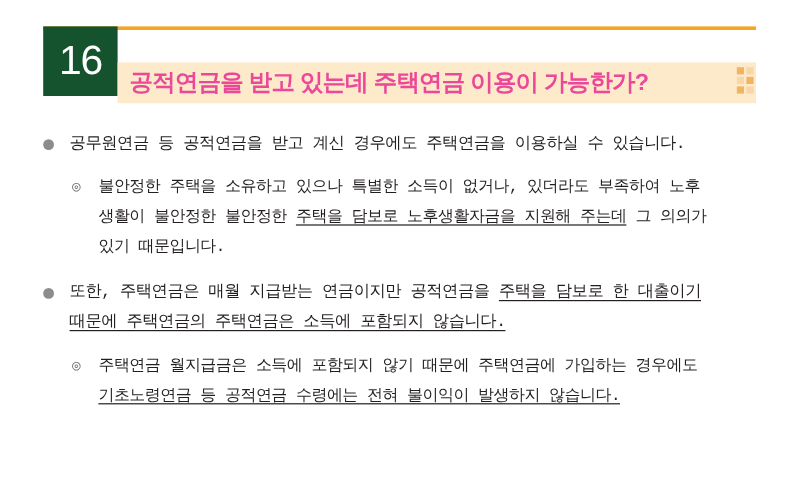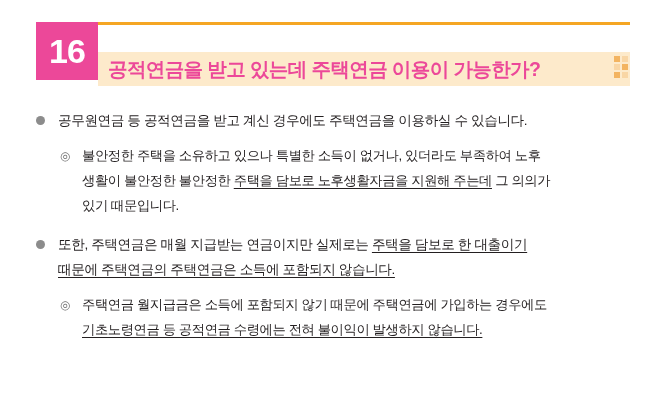--- a/index.html
+++ b/index.html
@@ -36,24 +36,24 @@
     height: 3px;
     background: #f5a623;
   }
 
   .number-badge {
     position: absolute;
     left: 36px;
     top: 22px;
     width: 62px;
     height: 58px;
-    background: #ec4899;
+    background: #14532d;
     color: #ffffff;
     font-size: 34px;
-    font-weight: bold;
+    font-weight: normal;
     line-height: 58px;
     text-align: center;
     letter-spacing: -1px;
   }
 
   .title-band {
     position: absolute;
     left: 98px;
     right: 28px;
     top: 52px;
@@ -89,20 +89,21 @@
   }
   .deco-dots span.light { background: #f9d6a5; }
 
   
   .content {
     position: absolute;
     left: 0;
     top: 108px;
     right: 0;
     padding: 0 34px 0 34px;
+    font-family: Liberation Mono, monospace;
   }
 
   .block { margin-bottom: 14px; }
 
   .lvl1 {
     position: relative;
     padding-left: 24px;
     font-size: 13.6px;
     line-height: 25px;
     letter-spacing: -0.4px;
@@ -176,21 +177,21 @@
         <br>
         <span>생활이 불안정한 불안정한 </span><span class="u">주택을 담보로 노후생활자금을 지원해 주는데</span><span> 그 의의가</span>
         <br>
         <span>있기 때문입니다.</span>
       </div>
     </div>
 
     <div class="block">
       <div class="lvl1">
         <span class="bullet"></span>
-        <span>또한, 주택연금은 매월 지급받는 연금이지만 실제로는 </span><span class="u">주택을 담보로 한 대출이기</span>
+        <span>또한, 주택연금은 매월 지급받는 연금이지만 공적연금을 </span><span class="u">주택을 담보로 한 대출이기</span>
         <br>
         <span class="u">때문에 주택연금의 주택연금은 소득에 포함되지 않습니다.</span>
       </div>
 
       <div class="lvl2">
         <span class="bullet2">◎</span>
         <span>주택연금 월지급금은 소득에 포함되지 않기 때문에 주택연금에 가입하는 경우에도</span>
         <br>
         <span class="u">기초노령연금 등 공적연금 수령에는 전혀 불이익이 발생하지 않습니다.</span>
       </div>

